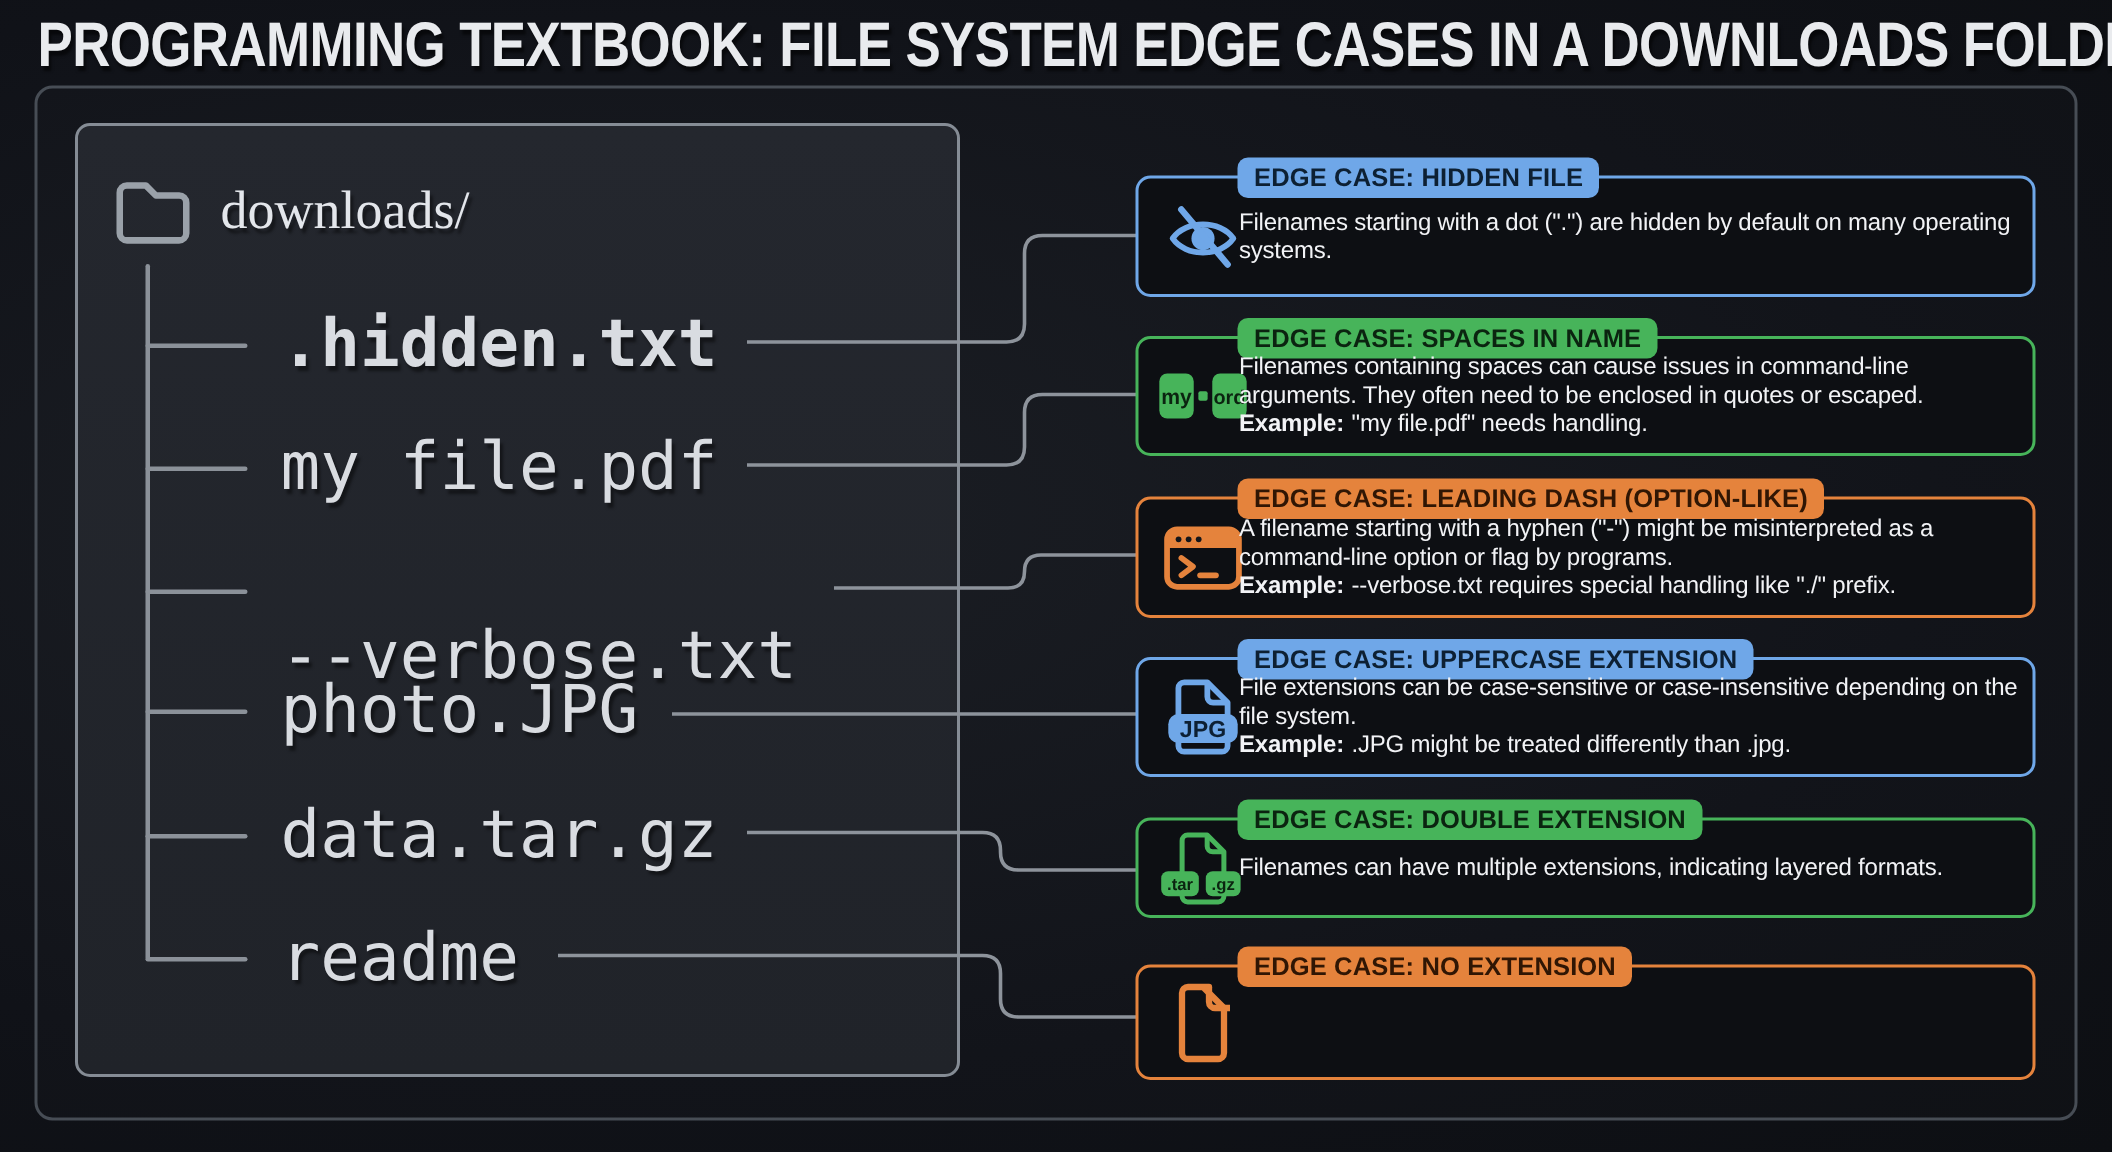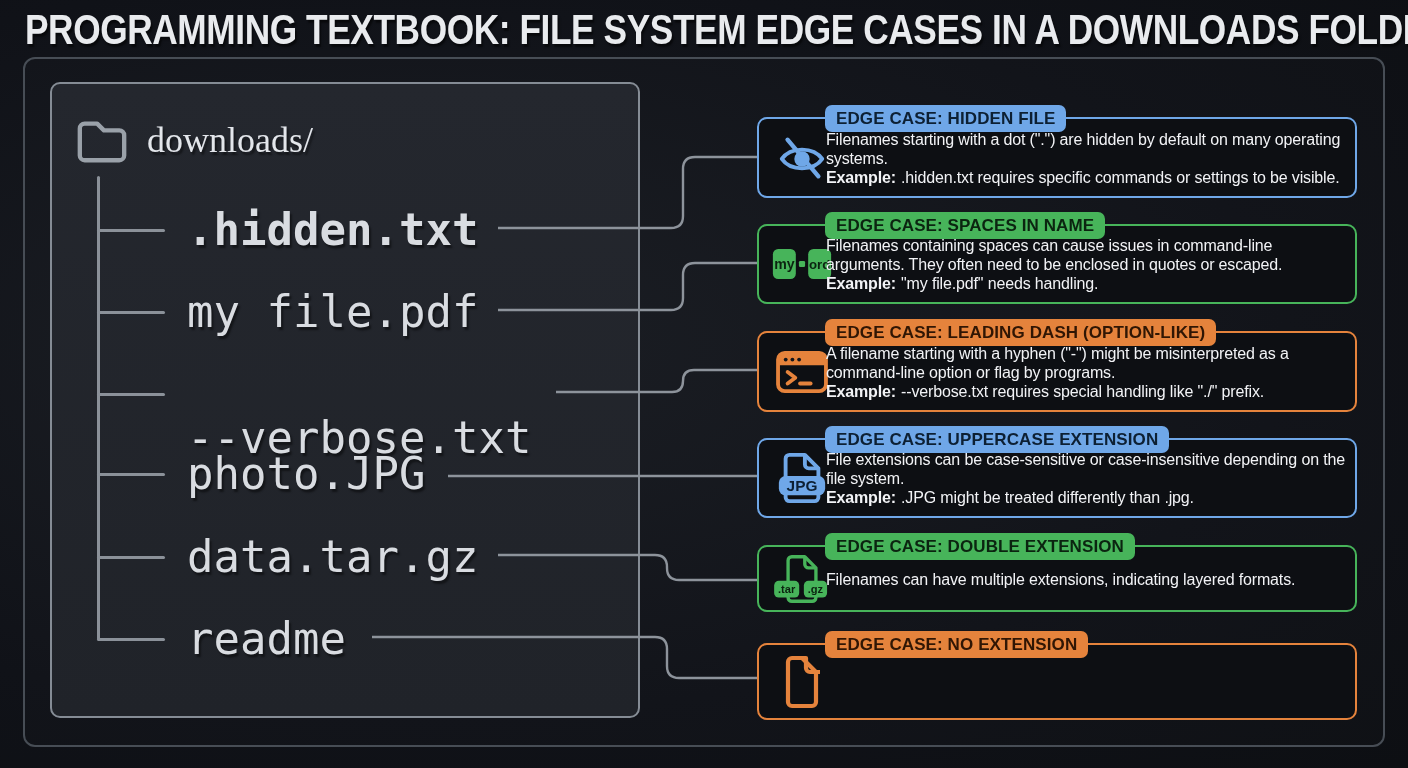--- a/index.html
+++ b/index.html
@@ -126,21 +126,20 @@
   <span class="badge">EDGE CASE: HIDDEN FILE</span>
   <span class="icn">
     <svg width="54" height="54" viewBox="0 0 56 56">
       <path d="M7 29 C16 16 40 16 49 29 C40 42 16 42 7 29 Z" fill="none" stroke="currentColor" stroke-width="4" stroke-linejoin="round"></path>
       <circle cx="28" cy="29" r="8" fill="currentColor"></circle>
       <line x1="13" y1="9" x2="45" y2="47" stroke="currentColor" stroke-width="4.5" stroke-linecap="round"></line>
     </svg>
   </span>
   <div class="txt">
     <p class="desc">Filenames starting with a dot (".") are hidden by default on many operating systems.</p>
-    <p class="ex"><b class="exb">Example:</b><span>.hidden.txt requires specific commands or settings to be visible.</span></p>
   </div>
 </article>
 
 <article class="callout c1 accent-green">
   <span class="badge">EDGE CASE: SPACES IN NAME</span>
   <span class="icn">
     <svg width="62" height="42" viewBox="0 0 68 44">
       <rect x="1" y="5" width="26" height="34" rx="6" fill="currentColor"></rect>
       <text x="14" y="28" text-anchor="middle" class="tag-text" font-size="16">my</text>
       <rect x="30.5" y="18.5" width="7" height="7" rx="1.5" fill="currentColor"></rect>

